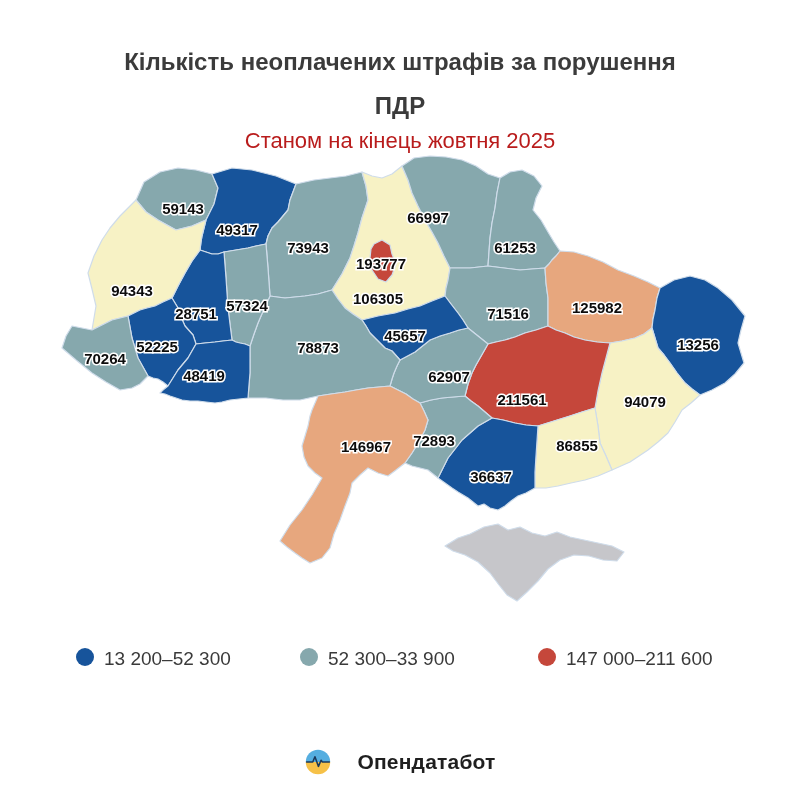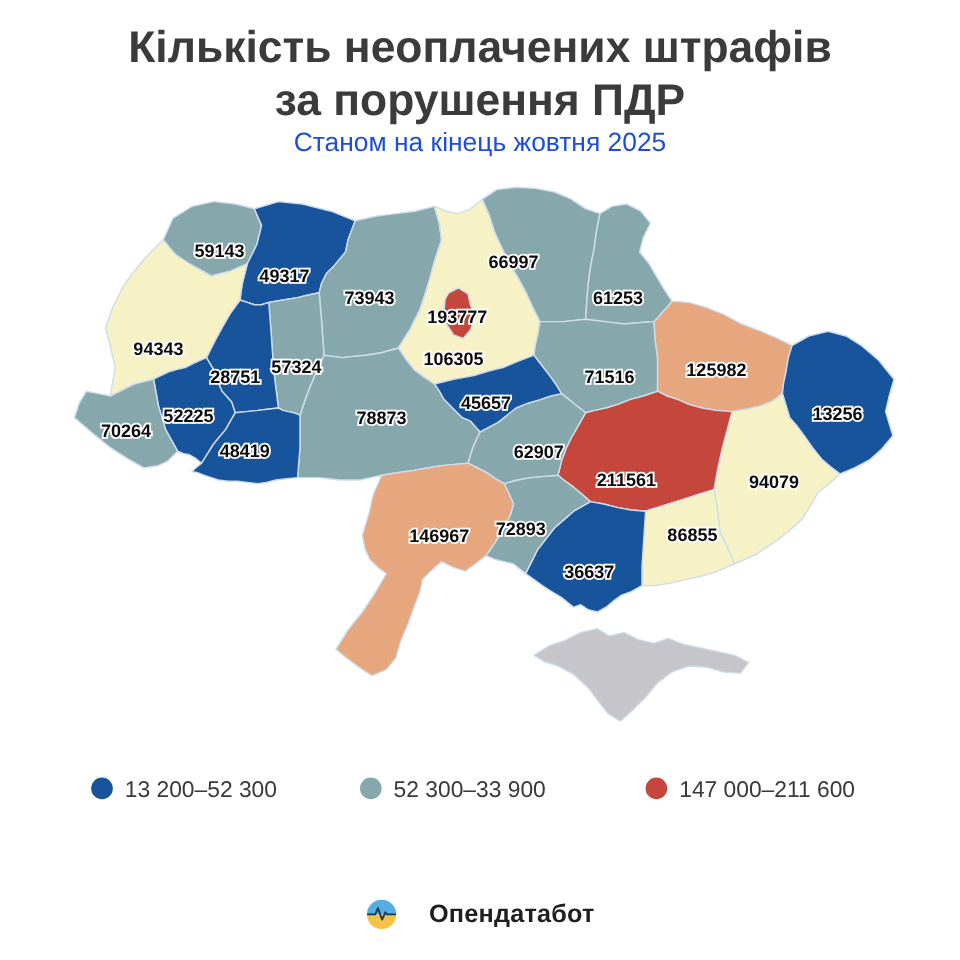--- a/index.html
+++ b/index.html
@@ -1,19 +1,19 @@
 <!DOCTYPE html>
 <html><head>
 <meta charset="utf-8">
 <style>
   html,body{margin:0;padding:0;}
   body{width:800px;height:800px;background:#ffffff;font-family:"Liberation Sans","DejaVu Sans",sans-serif;overflow:hidden;}
   .page{width:800px;height:800px;position:relative;}
-  .title{max-width:600px;margin:0 auto;padding-top:18px;text-align:center;font-size:37px;line-height:44px;font-weight:700;color:#3b3b3b;}
-  .subtitle{text-align:center;font-size:22px;color:#1d4ed8;margin-top:0;}
+  .title{max-width:600px;margin:0 auto;padding-top:40px;text-align:center;font-size:24px;line-height:44px;font-weight:700;color:#3b3b3b;}
+  .subtitle{text-align:center;font-size:22px;color:#b91c1c;margin-top:0;}
   .map-wrap{position:absolute;top:148px;left:0;width:783px;height:480px;}
   svg.map polygon{stroke:#cfdcea;stroke-width:1.2;stroke-linejoin:round;}
   svg.map text.lbl{font-family:"Liberation Sans","DejaVu Sans",sans-serif;font-size:15px;font-weight:700;fill:#0c0c0c;stroke:#ffffff;stroke-width:3px;paint-order:stroke;text-anchor:middle;}
   .legend{position:absolute;top:648px;left:76px;width:680px;display:grid;grid-template-columns:224px 238px auto;row-gap:14px;}
   .legend-item{display:flex;align-items:flex-start;gap:10px;}
   .legend-dot{width:18px;height:18px;border-radius:50%;flex:0 0 18px;}
   .legend-label{font-size:19px;color:#3a3a3a;white-space:nowrap;}
   .footer{position:absolute;top:748px;left:0;width:800px;display:flex;align-items:center;justify-content:center;gap:25px;}
   .footer-brand{font-size:21px;font-weight:700;color:#1f1f1f;letter-spacing:0.2px;}
 </style>

